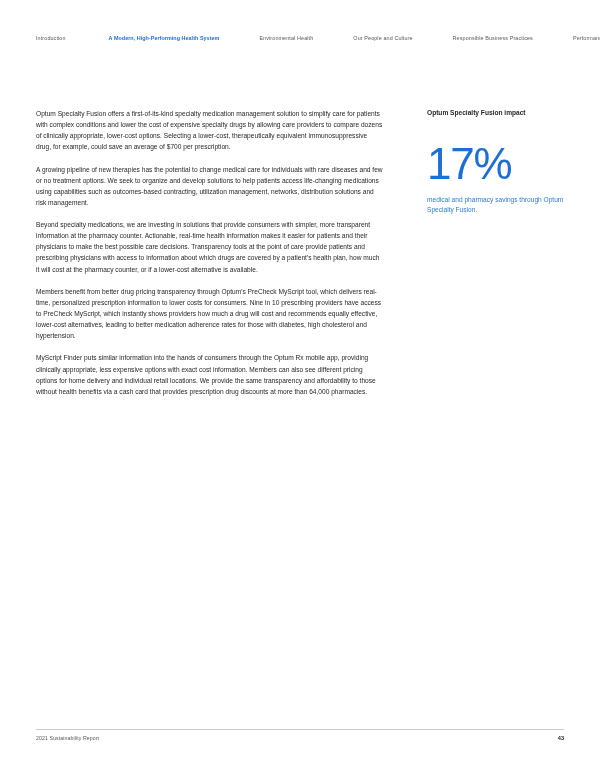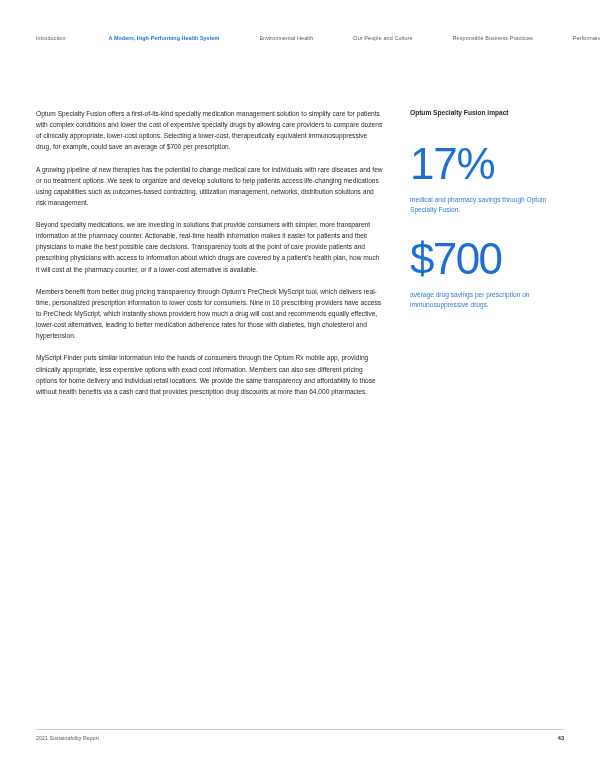--- a/index.html
+++ b/index.html
@@ -56,21 +56,21 @@
     display: flex;
     align-items: flex-start;
   }
   .col-main {
     width: 348px;
     flex: 0 0 348px;
   }
   .col-side {
     width: 150px;
     flex: 0 0 150px;
-    margin-left: 26px;
+    margin-left: 43px;
   }
 
   .body-p {
     font-size: 6.6px;
     line-height: 11.1px;
     color: #231f20;
     margin: 0 0 11.2px 0;
     letter-spacing: 0.005px;
     text-align: left;
   }
@@ -155,24 +155,20 @@
   </div>
 
   <aside class="col-side">
     <h2 class="side-heading">Optum Specialty Fusion impact</h2>
 
     <div class="stat-block">
       <div class="stat-number">17%</div>
       <div class="stat-caption">medical and pharmacy savings through Optum Specialty Fusion.</div>
     </div>
 
-    <div class="stat-block">
-      <div class="stat-number dollar">$700</div>
-      <div class="stat-caption">average drug savings per prescription on immunosuppressive drugs.</div>
-    </div>
   </aside>
 
 </div>
 
 <div class="footer-rule"></div>
 <div class="footer">
   <span class="footer-left">2021 Sustainability Report</span>
   <span class="footer-page">43</span>
 </div>
 

